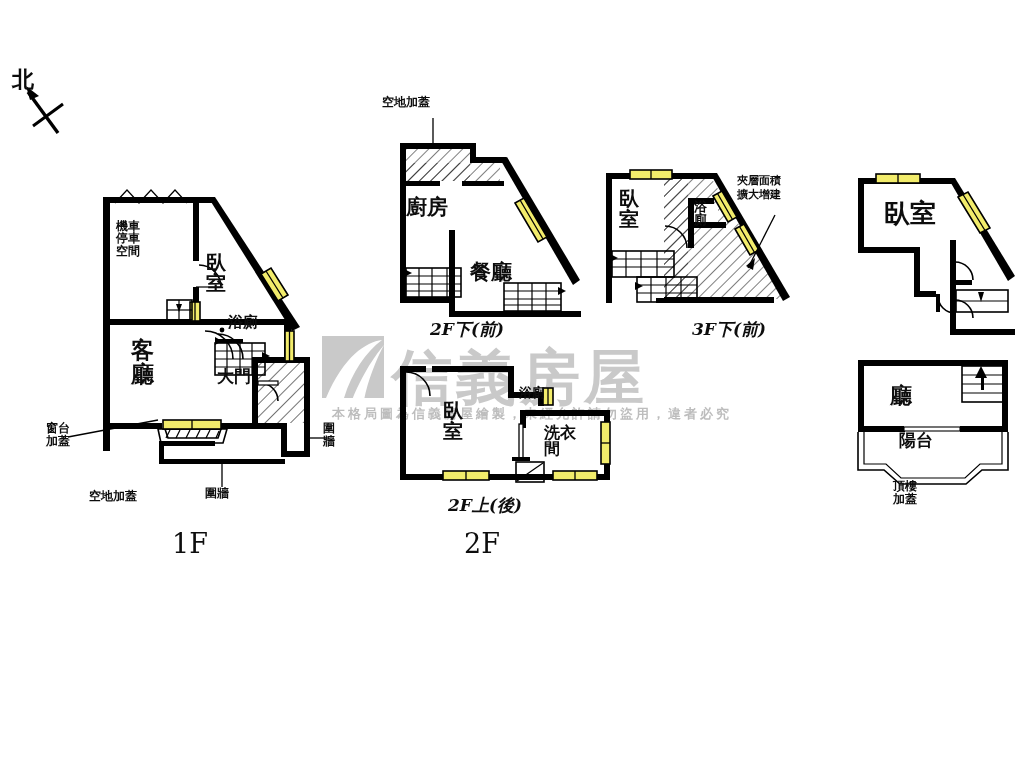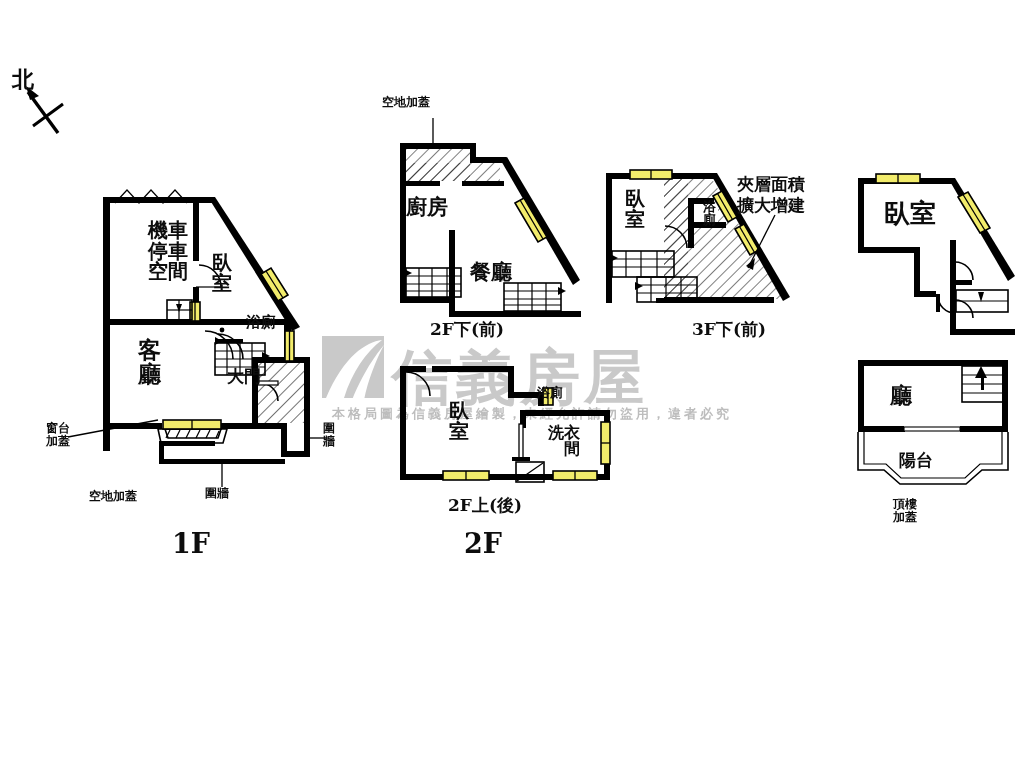--- a/index.html
+++ b/index.html
@@ -4,25 +4,25 @@
 <style>
   html,body{margin:0;padding:0;background:#ffffff;}
   body{
     width:1024px;height:768px;overflow:hidden;position:relative;
     font-family:"DejaVu Serif","Liberation Serif",serif;
     color:#0d0d0d;
   }
   #stage{position:absolute;left:0;top:0;width:1024px;height:768px;}
   .lbl{position:absolute;white-space:pre;line-height:1.02;font-weight:700;
        font-family:"DejaVu Serif","Liberation Serif",serif;color:#0b0b0b;}
-  .floorcap{position:absolute;font-size:27px;font-weight:700;letter-spacing:0px;
+  .floorcap{position:absolute;font-size:27px;font-weight:400;letter-spacing:0px;
             font-family:"DejaVu Serif","Liberation Serif",serif;}
   .seccap{position:absolute;font-size:17px;font-weight:700;white-space:pre;
-          font-family:"DejaVu Serif","Liberation Serif",serif;}
-  .rm{position:absolute;font-size:19px;font-weight:700;white-space:pre;text-align:right;
+          font-family:"DejaVu Serif","Liberation Serif",serif;font-style:italic;}
+  .rm{position:absolute;font-size:19px;font-weight:700;white-space:pre;text-align:left;
       font-family:"DejaVu Serif","Liberation Serif",serif;line-height:1.03;}
   .rm.sm{font-size:15px;}
   .rm.xs{font-size:12px;}
   .note{position:absolute;font-size:12px;font-weight:700;white-space:pre;line-height:1.05;
         font-family:"DejaVu Serif","Liberation Serif",serif;}
   #wmtxt{position:absolute;left:392px;top:338px;font-size:60px;font-weight:700;
          color:#c9c9c9;letter-spacing:4px;font-family:Liberation Mono, monospace;}
   #wmmark{position:absolute;left:322px;top:336px;width:62px;height:62px;background:#c9c9c9;}
   #wmline{position:absolute;left:332px;top:405px;font-size:13px;color:#bdbdbd;letter-spacing:3px;
           font-family:"DejaVu Serif","Liberation Serif",serif;white-space:pre;font-weight:700;}
@@ -357,21 +357,21 @@
         <line x1="962" y1="384" x2="1006" y2="384" class="hair"></line>
         <line x1="962" y1="393" x2="1006" y2="393" class="hair"></line>
         <polygon points="981,366 987,378 975,378" fill="#000"></polygon>
         <rect x="981" y="372" width="3" height="18" fill="#000"></rect>
       </g>
     </g>
   </svg>
 
   <div class="lbl" style="left:12px;top:68px;font-size:22px;">北</div>
 
-  <div class="rm" style="left:116px;top:220px;width:72px;font-size:20px;">機車
+  <div class="rm" style="left:116px;top:220px;width:72px;font-size:12px;">機車
 停車
 空間</div>
   <div class="rm" style="left:206px;top:252px;width:26px;font-size:20px;">臥
 室</div>
   <div class="rm" style="left:131px;top:338px;width:30px;font-size:23px;">客
 廳</div>
   <div class="rm sm" style="left:228px;top:315px;width:48px;font-size:15px;">浴廁</div>
   <div class="rm sm" style="left:206px;top:368px;width:44px;font-size:17px;margin-left:11px;">大門</div>
 
   <div class="note" style="left:46px;top:422px;">窗台
@@ -385,33 +385,33 @@
 
   <div class="note" style="left:382px;top:96px;">空地加蓋</div>
   <div class="rm" style="left:406px;top:196px;font-size:21px;">廚房</div>
   <div class="rm" style="left:470px;top:239px;font-size:21px;margin-top:22px;">餐廳</div>
   <div class="seccap" style="left:430px;top:318px;">2F下(前)</div>
 
   <div class="rm" style="left:619px;top:188px;width:26px;font-size:20px;">臥
 室</div>
   <div class="rm xs" style="left:694px;top:200px;width:22px;font-size:13px;">浴
 廁</div>
-  <div class="note" style="left:737px;top:174px;font-size:17px;line-height:1.25;">夾層面積
+  <div class="note" style="left:737px;top:174px;font-size:11px;line-height:1.25;">夾層面積
 擴大增建</div>
   <div class="seccap" style="left:692px;top:318px;">3F下(前)</div>
 
   <div class="rm" style="left:884px;top:200px;font-size:26px;">臥室</div>
 
   <div class="rm" style="left:443px;top:400px;width:26px;font-size:20px;">臥
 室</div>
   <div class="rm xs" style="left:519px;top:386px;width:44px;font-size:13px;">浴廁</div>
   <div class="rm sm" style="left:544px;top:425px;width:36px;font-size:16px;">洗衣
 間</div>
   <div class="seccap" style="left:448px;top:494px;">2F上(後)</div>
   <div class="floorcap" style="left:464px;top:528px;">2F</div>
 
   <div class="rm" style="left:890px;top:384px;font-size:22px;">廳</div>
-  <div class="rm sm" style="left:899px;top:452px;font-size:17px;">陽台</div>
-  <div class="note" style="left:893px;top:498px;text-align:right;">頂樓
+  <div class="rm sm" style="left:899px;top:432px;font-size:17px;">陽台</div>
+  <div class="note" style="left:893px;top:480px;text-align:right;">頂樓
 加蓋</div>
 
 
 </div>
 
 </body></html>

